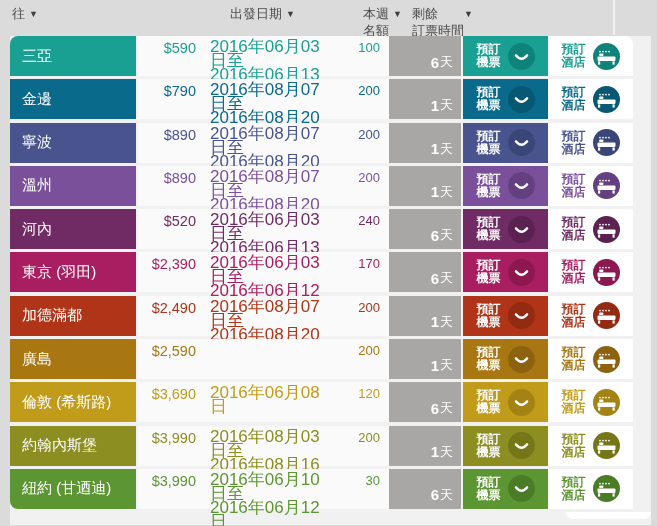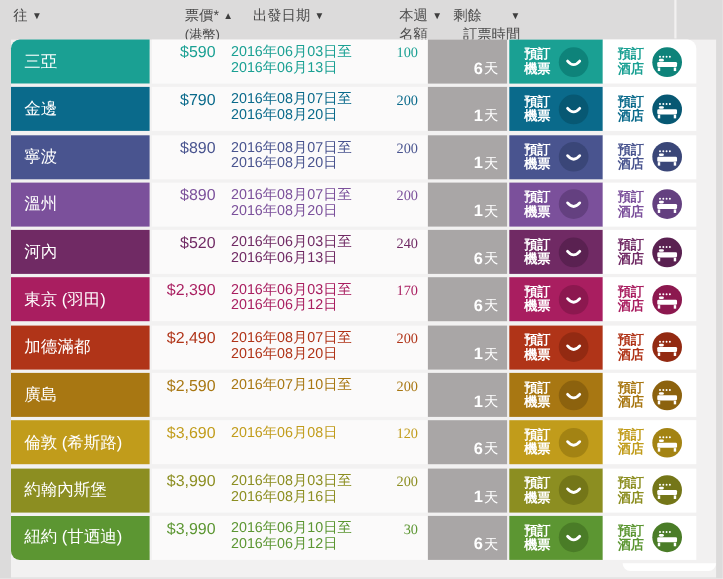--- a/index.html
+++ b/index.html
@@ -10,37 +10,37 @@
     -webkit-font-smoothing:antialiased;
   }
   
   #header{position:absolute;left:0;top:0;width:657px;height:36px;color:#4b4b4b;font-size:13px;}
   .hcell{position:absolute;top:6px;line-height:16px;white-space:nowrap;cursor:pointer;}
   .tri{font-size:9px;color:#3e3e3e;margin-left:4px;position:relative;top:-1px;}
   #h-dest{left:12px;}
   #h-price{left:168px;}
   #h-dep{left:230px;}
   #h-quota{left:363px;}
-  #h-rem{left:412px;text-align:right;}
+  #h-rem{left:412px;}
   #h-rem .tri{margin-left:26px;}
   .hline2{font-size:12px;}
   #header-divider{position:absolute;left:613px;top:0;width:2px;height:35px;background:#f2f1f1;}
   
   #rows{position:absolute;left:10px;top:36px;width:641px;background:#f2f1f1;}
   .row{display:flex;height:40px;margin-bottom:3.3px;}
   .row:last-child{margin-bottom:16px;}
   .cell-dest{width:126px;background:var(--c);color:#fff;font-size:15px;
     display:flex;align-items:center;padding-left:12px;box-sizing:border-box;flex:none;}
   .row:first-child .cell-dest{border-top-left-radius:8px;}
   .row:last-child  .cell-dest{border-bottom-left-radius:8px;}
   .cell-white{width:251px;background:#fbfafa;display:flex;align-items:flex-start;
     padding-top:4px;box-sizing:border-box;flex:none;color:var(--c);margin-left:2px;}
   .price{width:58px;text-align:right;font-size:14.5px;flex:none;}
-  .dates{width:126px;margin-left:14px;font-size:13px;line-height:14px;flex:none;}
-  .quota{flex:1;text-align:right;font-size:13px;padding-right:9px;font-family:Liberation Serif, serif;}
+  .dates{width:126px;margin-left:14px;font-size:17px;line-height:14px;flex:none;}
+  .quota{flex:1;text-align:right;font-size:13px;padding-right:9px;}
   .cell-rem{width:72px;background:#a9a6a6;color:#fff;display:flex;justify-content:flex-end;
     align-items:center;padding:12px 8px 0 0;box-sizing:border-box;flex:none;margin-right:2px;}
   .rem-val{font-weight:bold;font-size:15px;}
   .rem-unit{font-size:13px;margin-left:1px;}
   .btn{width:85px;display:flex;align-items:center;justify-content:center;gap:7px;
     cursor:pointer;flex:none;box-sizing:border-box;}
   .btn-label{font-size:12px;font-weight:bold;line-height:13px;text-align:left;}
   .btn-flight{background:var(--c);color:#fff;}
   .btn-hotel{background:#ffffff;color:var(--c);}
   .row:first-child .btn-hotel{border-top-right-radius:8px;}
@@ -49,24 +49,20 @@
   #hotel-footer{position:absolute;left:566px;top:512px;width:85px;height:7px;
     background:#fff;border-radius:0 0 8px 8px;}
 </style>
 </head>
 <body>
 
 <div id="header">
   <div class="hcell" id="h-dest">
     <span>往</span><span class="tri">▼</span>
   </div>
-  <div class="hcell" id="h-price">
-    <div><span>票價*</span><span class="tri">▲</span></div>
-    <div class="hline2">(港幣)</div>
-  </div>
   <div class="hcell" id="h-dep">
     <span>出發日期</span><span class="tri">▼</span>
   </div>
   <div class="hcell" id="h-quota">
     <div><span>本週</span><span class="tri">▼</span></div>
     <div>名額</div>
   </div>
   <div class="hcell" id="h-rem">
     <div><span>剩餘</span><span class="tri">▼</span></div>
     <div>訂票時間</div>
@@ -404,21 +400,20 @@
     </div>
   </div>
 
   <div class="row" style="--c: #a87712; --cd: #8c620e;">
     <div class="cell-dest">
       <span>廣島</span>
     </div>
     <div class="cell-white">
       <div class="price">$2,590</div>
       <div class="dates">
-        <div>2016年07月10日至</div>
       </div>
       <div class="quota">200</div>
     </div>
     <div class="cell-rem">
       <span class="rem-val">1</span>
       <span class="rem-unit">天</span>
     </div>
     <div class="btn btn-flight">
       <div class="btn-label">
         <div>預訂</div>

